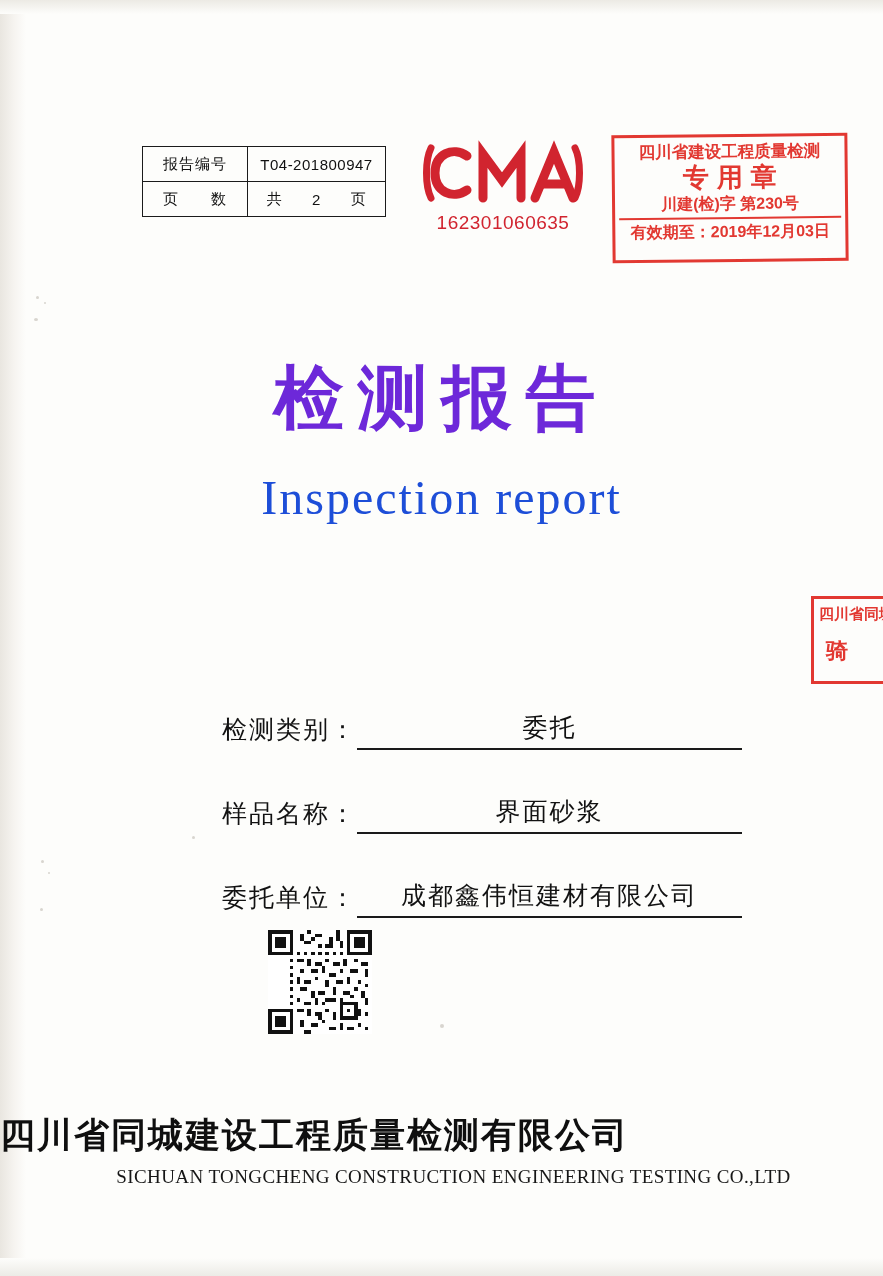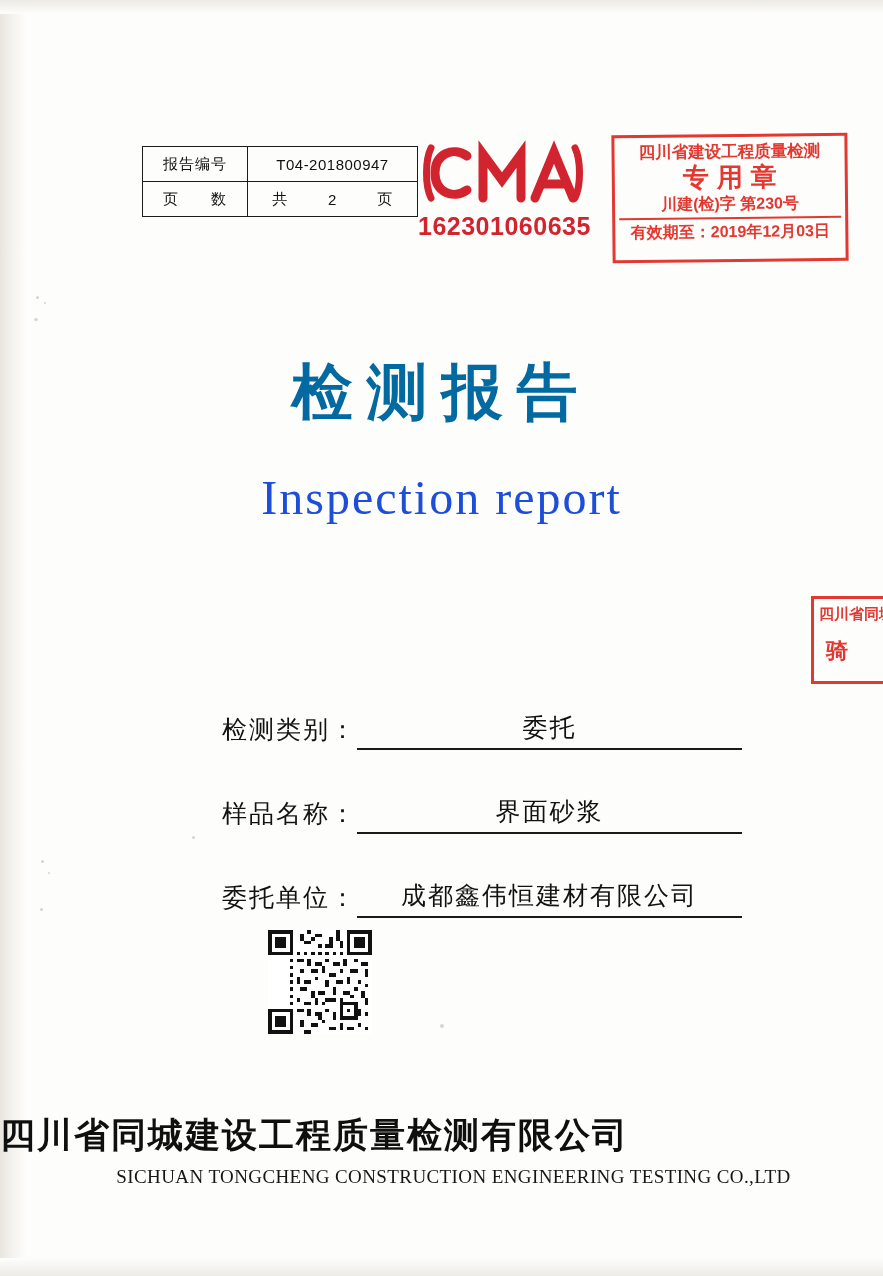--- a/index.html
+++ b/index.html
@@ -45,21 +45,21 @@
     background: #b9b4ab;
     border-radius: 50%;
     opacity: .55;
   }
 
   
   .report-table {
     position: absolute;
     left: 142px;
     top: 146px;
-    width: 276px;
+    width: 244px;
     border-collapse: collapse;
     font-family: "Liberation Sans", sans-serif;
   }
   .report-table td {
     border: 1px solid #1b1b1b;
     height: 34px;
     font-size: 15px;
     text-align: center;
     color: #111;
     padding: 0 4px;
@@ -91,24 +91,24 @@
   .cma-logo {
     width: 160px;
     height: 66px;
     margin: 0 auto;
     position: relative;
   }
   .cma-logo svg { display: block; }
   .cma-number {
     margin-top: 6px;
     font-family: "Liberation Sans", sans-serif;
-    font-size: 25px;
+    font-size: 19px;
     letter-spacing: .5px;
     color: #d1242f;
-    font-weight: 700;
+    font-weight: 400;
   }
 
   
   .stamp {
     position: absolute;
     left: 612px;
     top: 134px;
     width: 236px;
     height: 128px;
     border: 3px solid #e02a22;
@@ -180,23 +180,23 @@
   }
 
   
   .title-cn {
     position: absolute;
     left: 0; right: 0;
     top: 352px;
     text-align: center;
     font-family: "Liberation Sans", sans-serif;
     font-weight: 700;
-    font-size: 61px;
+    font-size: 70px;
     letter-spacing: 14px;
-    color: #0369a1;
+    color: #6d28d9;
   }
   .title-en {
     position: absolute;
     left: 0; right: 0;
     top: 470px;
     text-align: center;
     font-family: "Liberation Serif", serif;
     font-size: 48px;
     letter-spacing: 2px;
     color: #1d4ed8;

